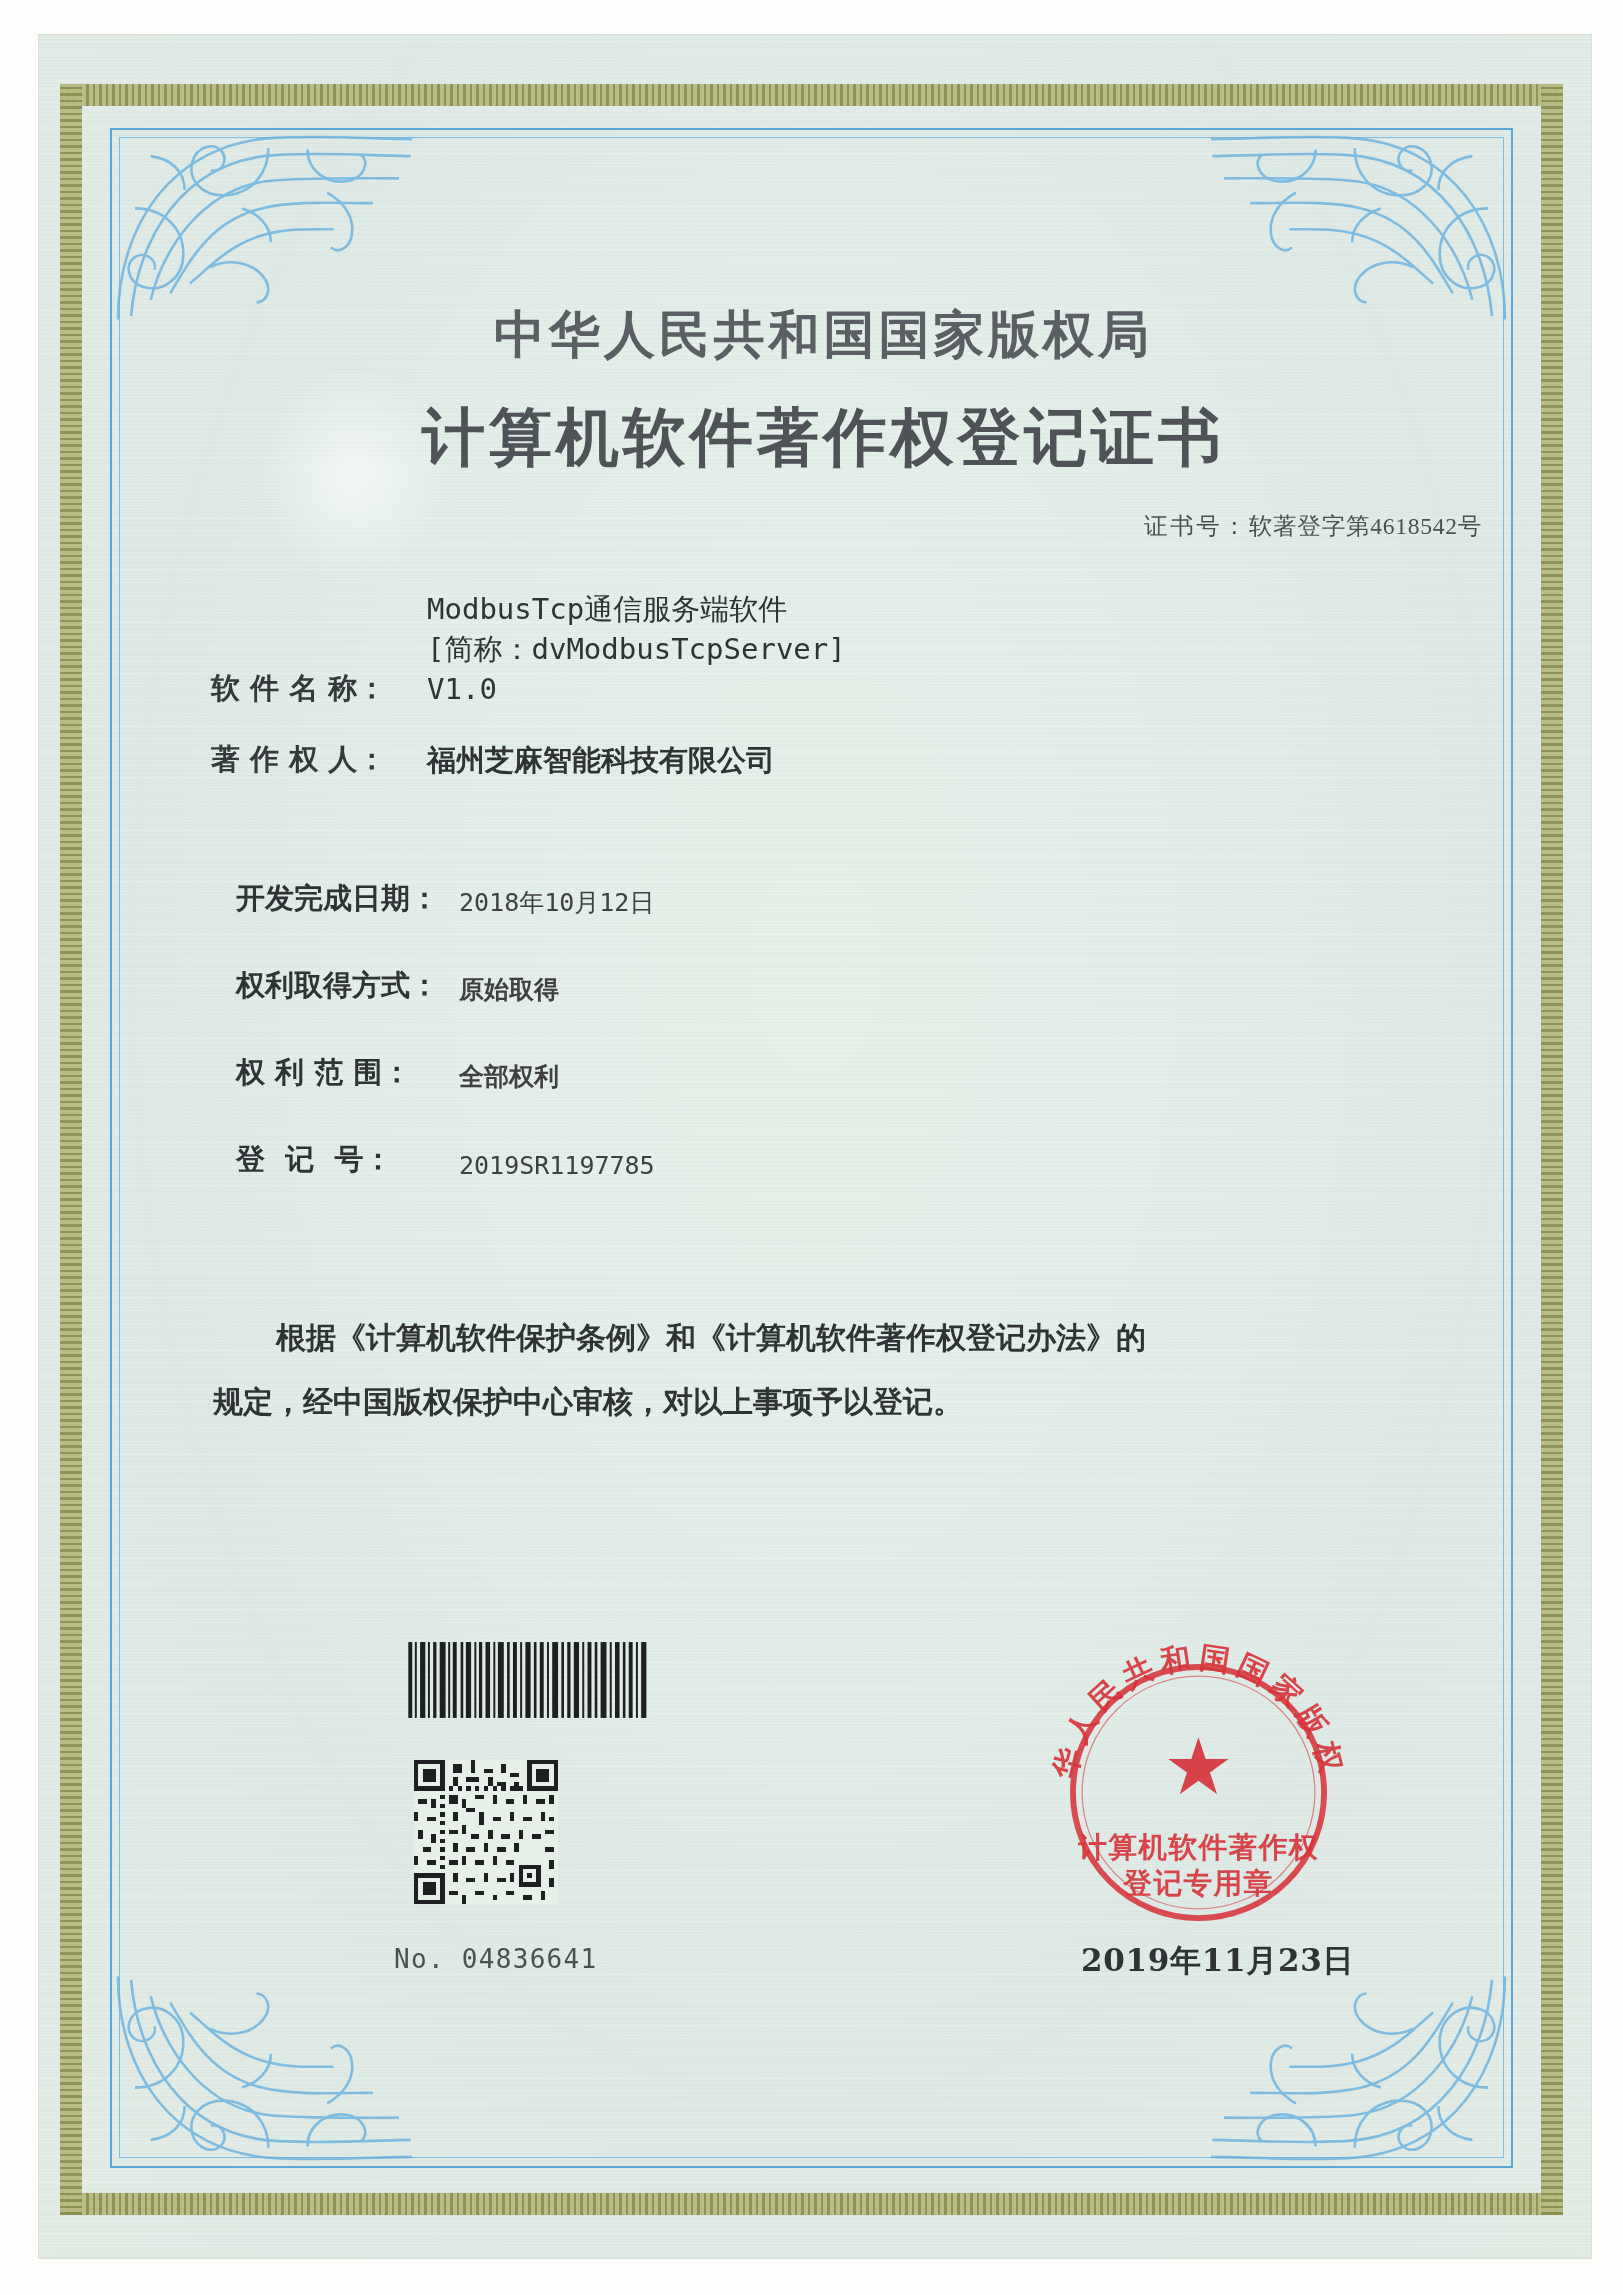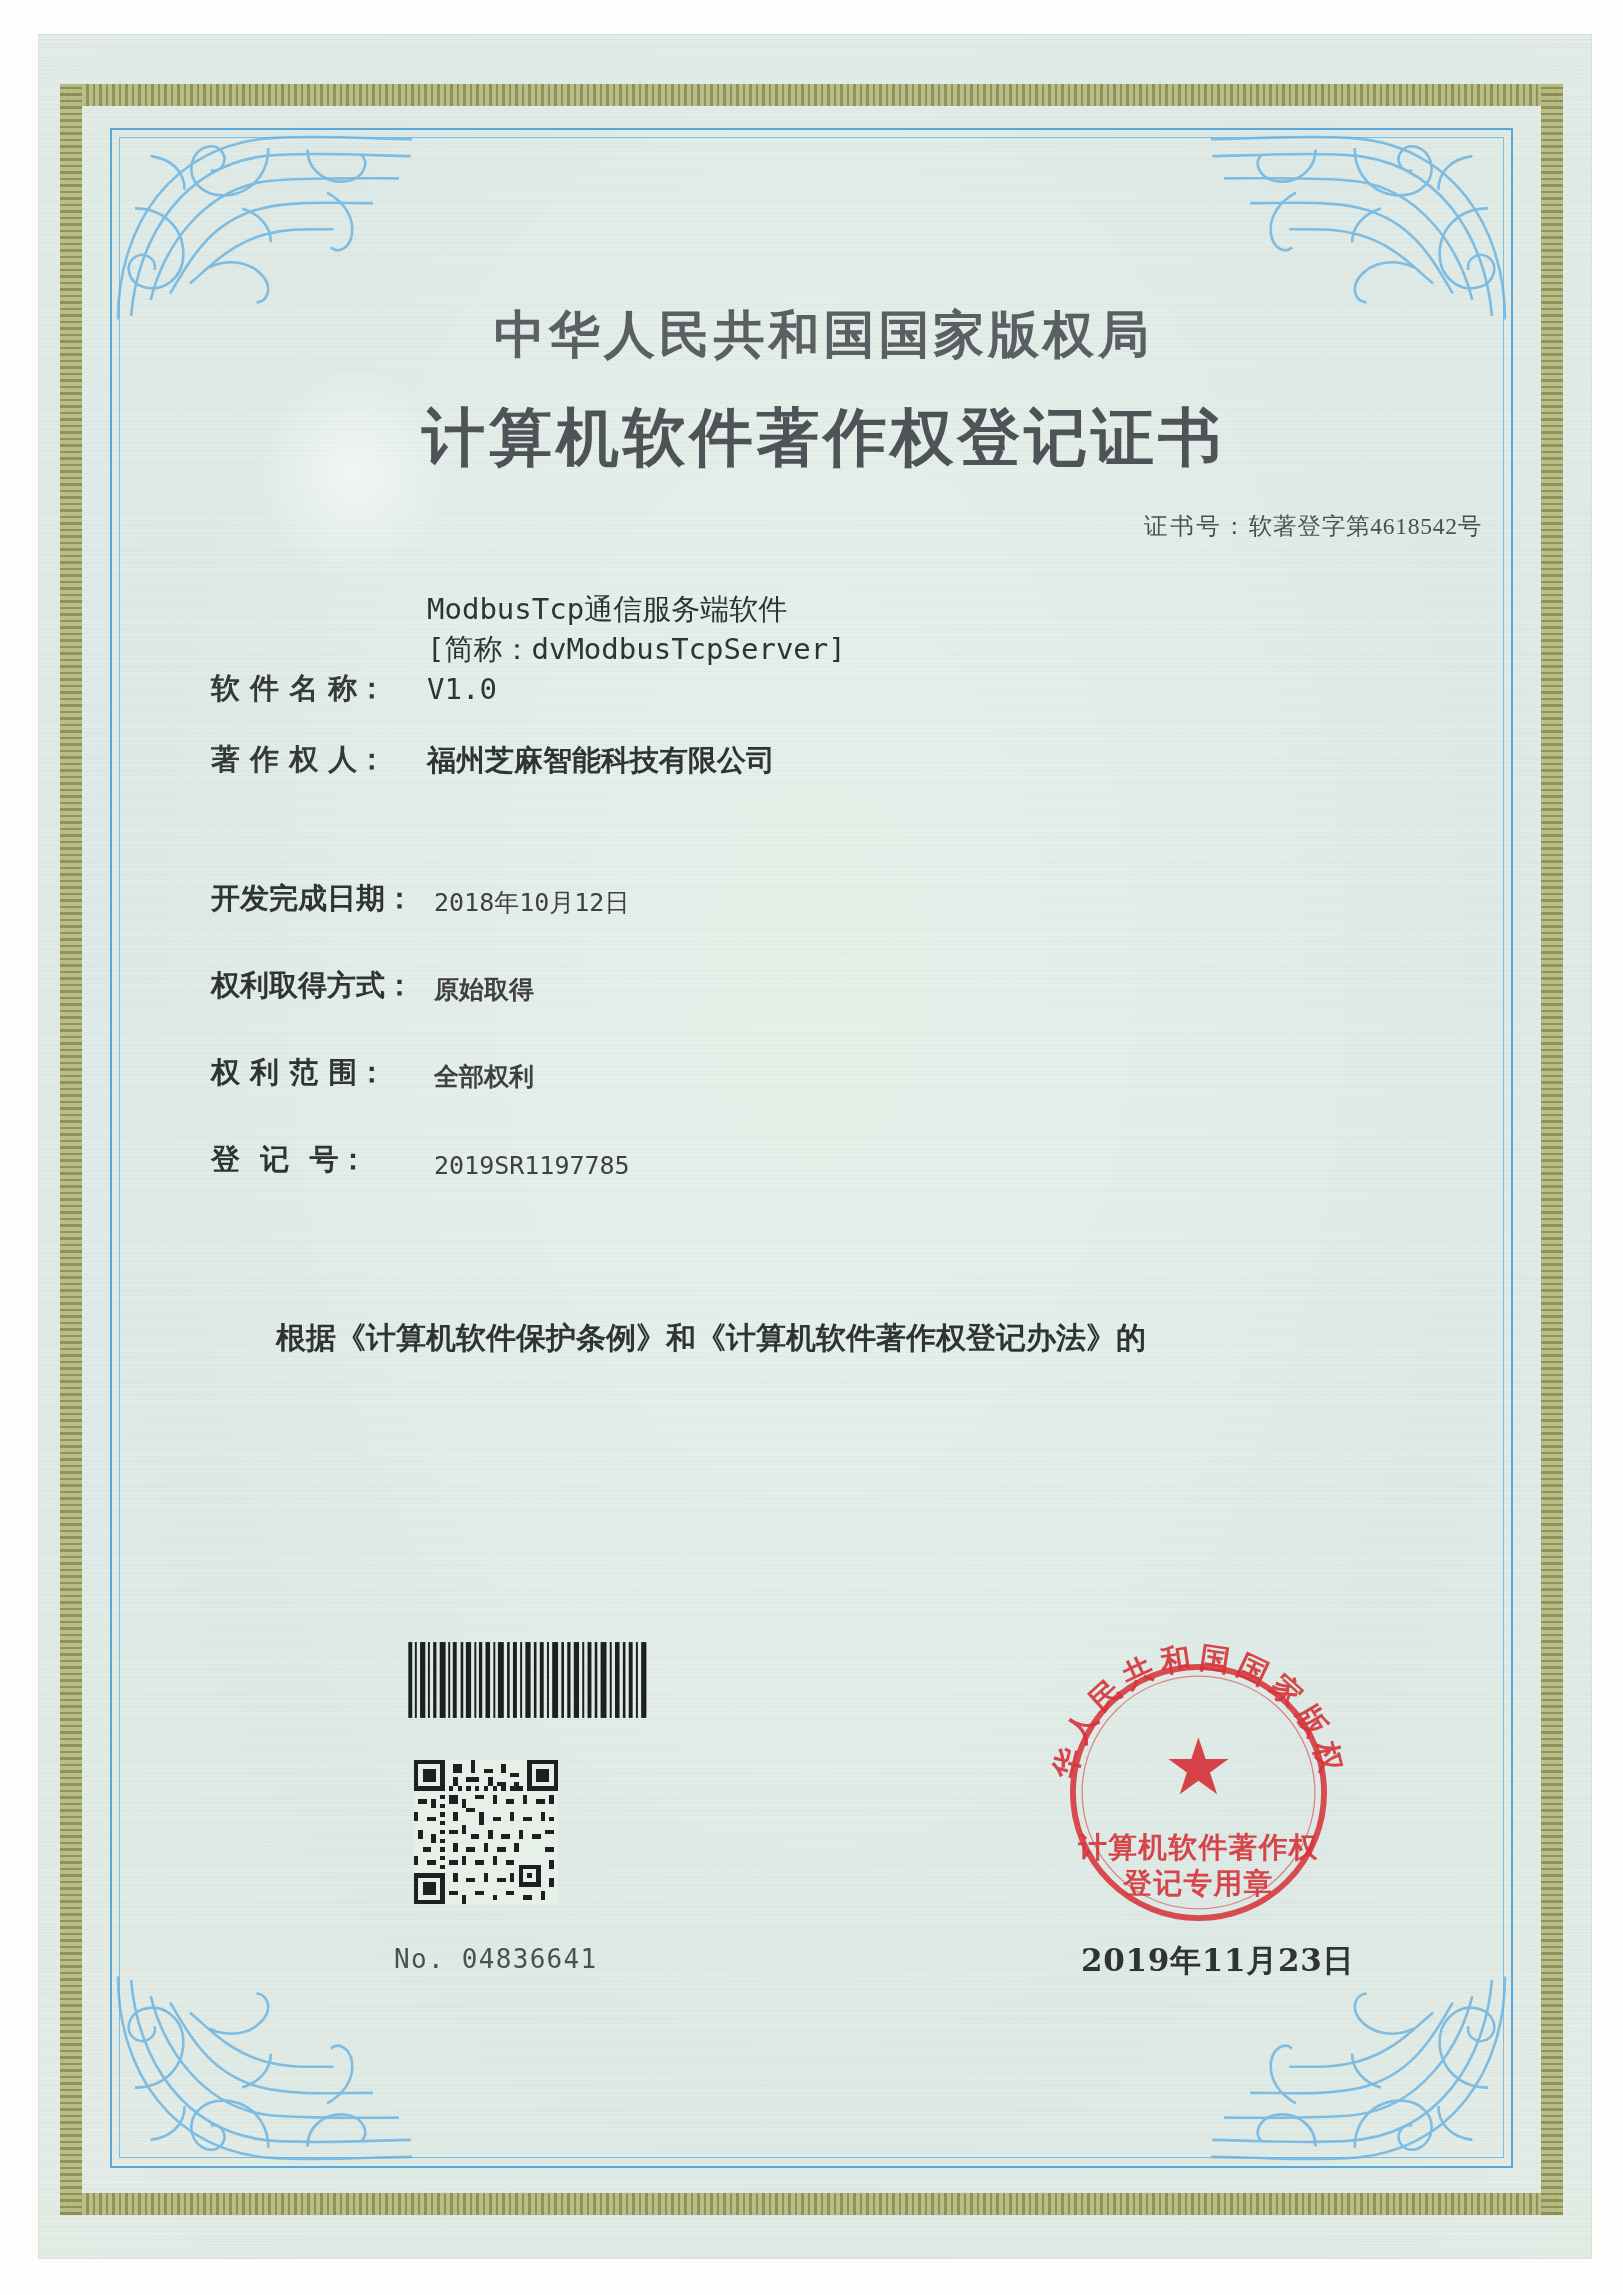--- a/index.html
+++ b/index.html
@@ -176,21 +176,21 @@
     line-height: 1.38;
     letter-spacing: 0px;
   }
   .value.cjk {
     font-family: Liberation Sans, sans-serif;
     font-weight: 700;
   }
 
   .gap-block { height: 82px; }
 
-  .row2 { margin-bottom: 47px; }
+  .row2 { margin-bottom: 47px; margin-left: 25px; }
   .label2 {
     width: 223px;
     flex: 0 0 223px;
     font-size: 29px;
     color: #2f3335;
     font-weight: 700;
     font-family: "DejaVu Serif", "Liberation Serif", serif;
     white-space: pre;
   }
   .value2 {
@@ -399,20 +399,21 @@
 
       <div class="row row2">
         <div class="label2">登  记  号：</div>
         <div class="value2 mono">2019SR1197785</div>
       </div>
 
     </div>
 
     <div class="statement">
       <p class="indent">根据《计算机软件保护条例》和《计算机软件著作权登记办法》的</p>
+      <p>规定，经中国版权保护中心审核，对以上事项予以登记。</p>
     </div>
 
     <svg class="barcode" viewBox="0 0 370 116" xmlns="http://www.w3.org/2000/svg">
       <g fill="#1d1f21">
         <rect x="2" y="0" width="6" height="116"></rect>
         <rect x="12" y="0" width="3" height="116"></rect>
         <rect x="20" y="0" width="8" height="116"></rect>
         <rect x="32" y="0" width="3" height="116"></rect>
         <rect x="40" y="0" width="5" height="116"></rect>
         <rect x="50" y="0" width="9" height="116"></rect>

